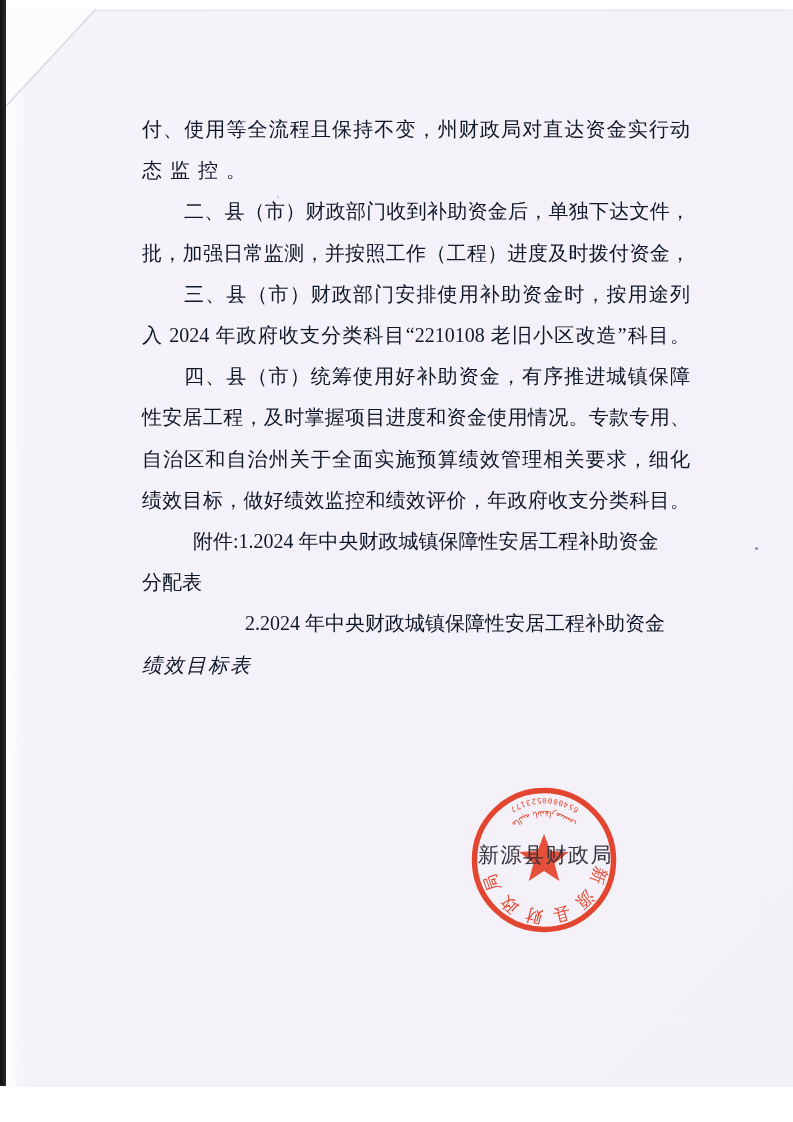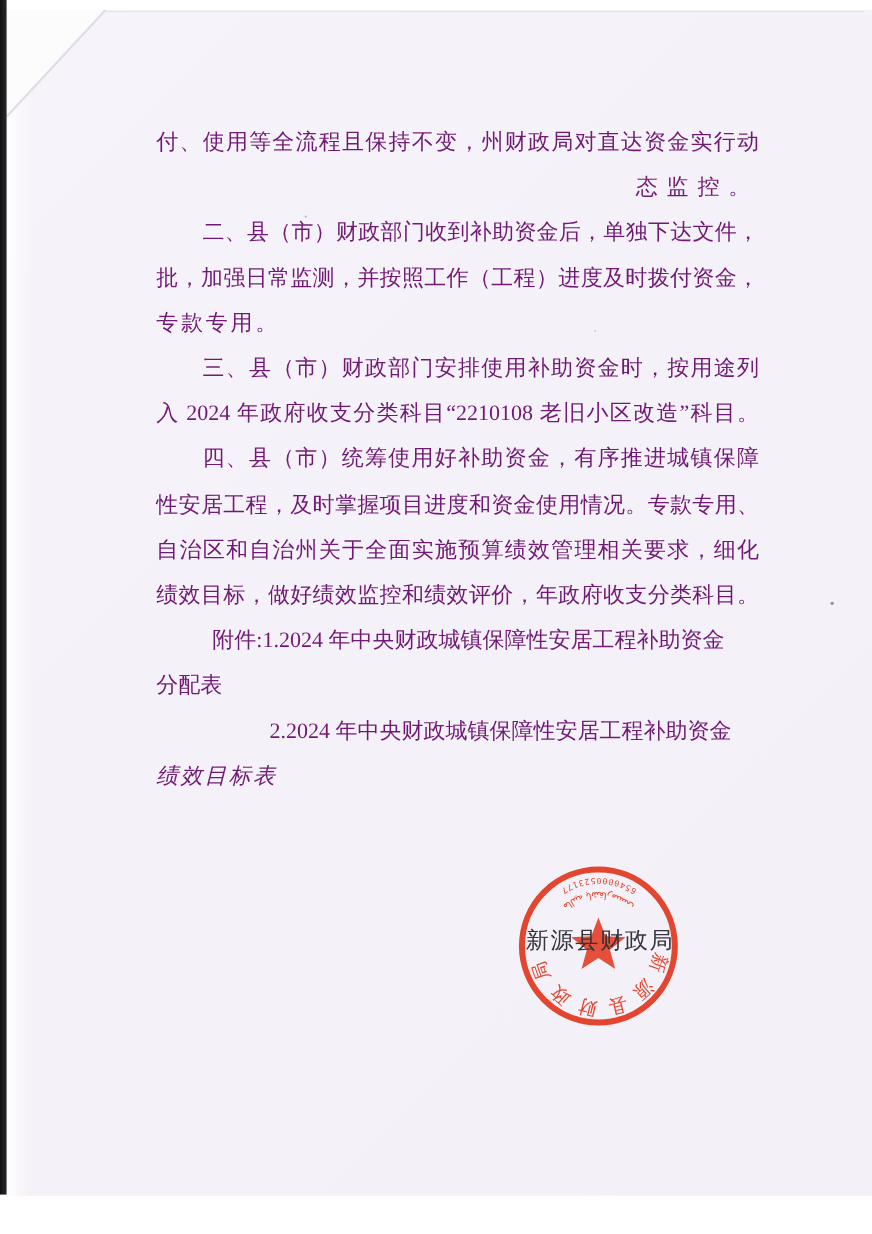--- a/index.html
+++ b/index.html
@@ -37,21 +37,21 @@
     clip-path:polygon(0 0,100% 0,0 100%);
   }
   .corner-edge-line{
     position:absolute;left:6px;top:105px;width:132px;height:1.5px;
     background:#d9d6e0;transform:rotate(-47.2deg);transform-origin:left center;
     opacity:.8;
   }
   
   .doc-text{
     position:absolute;left:142px;top:109px;width:548px;
-    color:#701a75;
+    color:#0f172a;
     font-size:20px;line-height:41.2px;
     letter-spacing:0;
   }
   .doc-text .line{min-height:41.2px;white-space:normal;}
   .doc-text .line.j{text-align:justify;text-align-last:justify;}
   
   .sig-org{
     position:absolute;left:478px;top:841px;
     font-size:21px;letter-spacing:1.5px;color:#35333c;z-index:4;
   }
@@ -78,24 +78,23 @@
 
   <div class="paper"></div>
   <div class="left-sliver"></div>
   <div class="corner-wedge"></div>
   <div class="corner-edge-line"></div>
   <div class="paper-top-line"></div>
   <div class="edge-strip"></div>
 
   <div class="doc-text">
       <div class="line j">付、使用等全流程且保持不变，州财政局对直达资金实行动</div>
-      <div class="line" style="letter-spacing: 8px; text-align: right;">态监控。</div>
+      <div class="line" style="letter-spacing: 8px;">态监控。</div>
       <div class="line j" style="padding-left: 42px;">二、县（市）财政部门收到补助资金后，单独下达文件，</div>
       <div class="line j">批，加强日常监测，并按照工作（工程）进度及时拨付资金，</div>
-      <div class="line" style="letter-spacing: 2.5px;">专款专用。</div>
       <div class="line j" style="padding-left: 42px;">三、县（市）财政部门安排使用补助资金时，按用途列</div>
       <div class="line j">入 2024 年政府收支分类科目“2210108 老旧小区改造”科目。</div>
       <div class="line j" style="padding-left: 42px;">四、县（市）统筹使用好补助资金，有序推进城镇保障</div>
       <div class="line j">性安居工程，及时掌握项目进度和资金使用情况。专款专用、</div>
       <div class="line j">自治区和自治州关于全面实施预算绩效管理相关要求，细化</div>
       <div class="line j">绩效目标，做好绩效监控和绩效评价，年政府收支分类科目。</div>
       <div class="line" style="padding-left: 51px;">附件:1.2024 年中央财政城镇保障性安居工程补助资金</div>
       <div class="line">分配表</div>
       <div class="line" style="padding-left: 103px;">2.2024 年中央财政城镇保障性安居工程补助资金</div>
       <div class="line" style="letter-spacing: 2px; font-style: italic;">绩效目标表</div>

